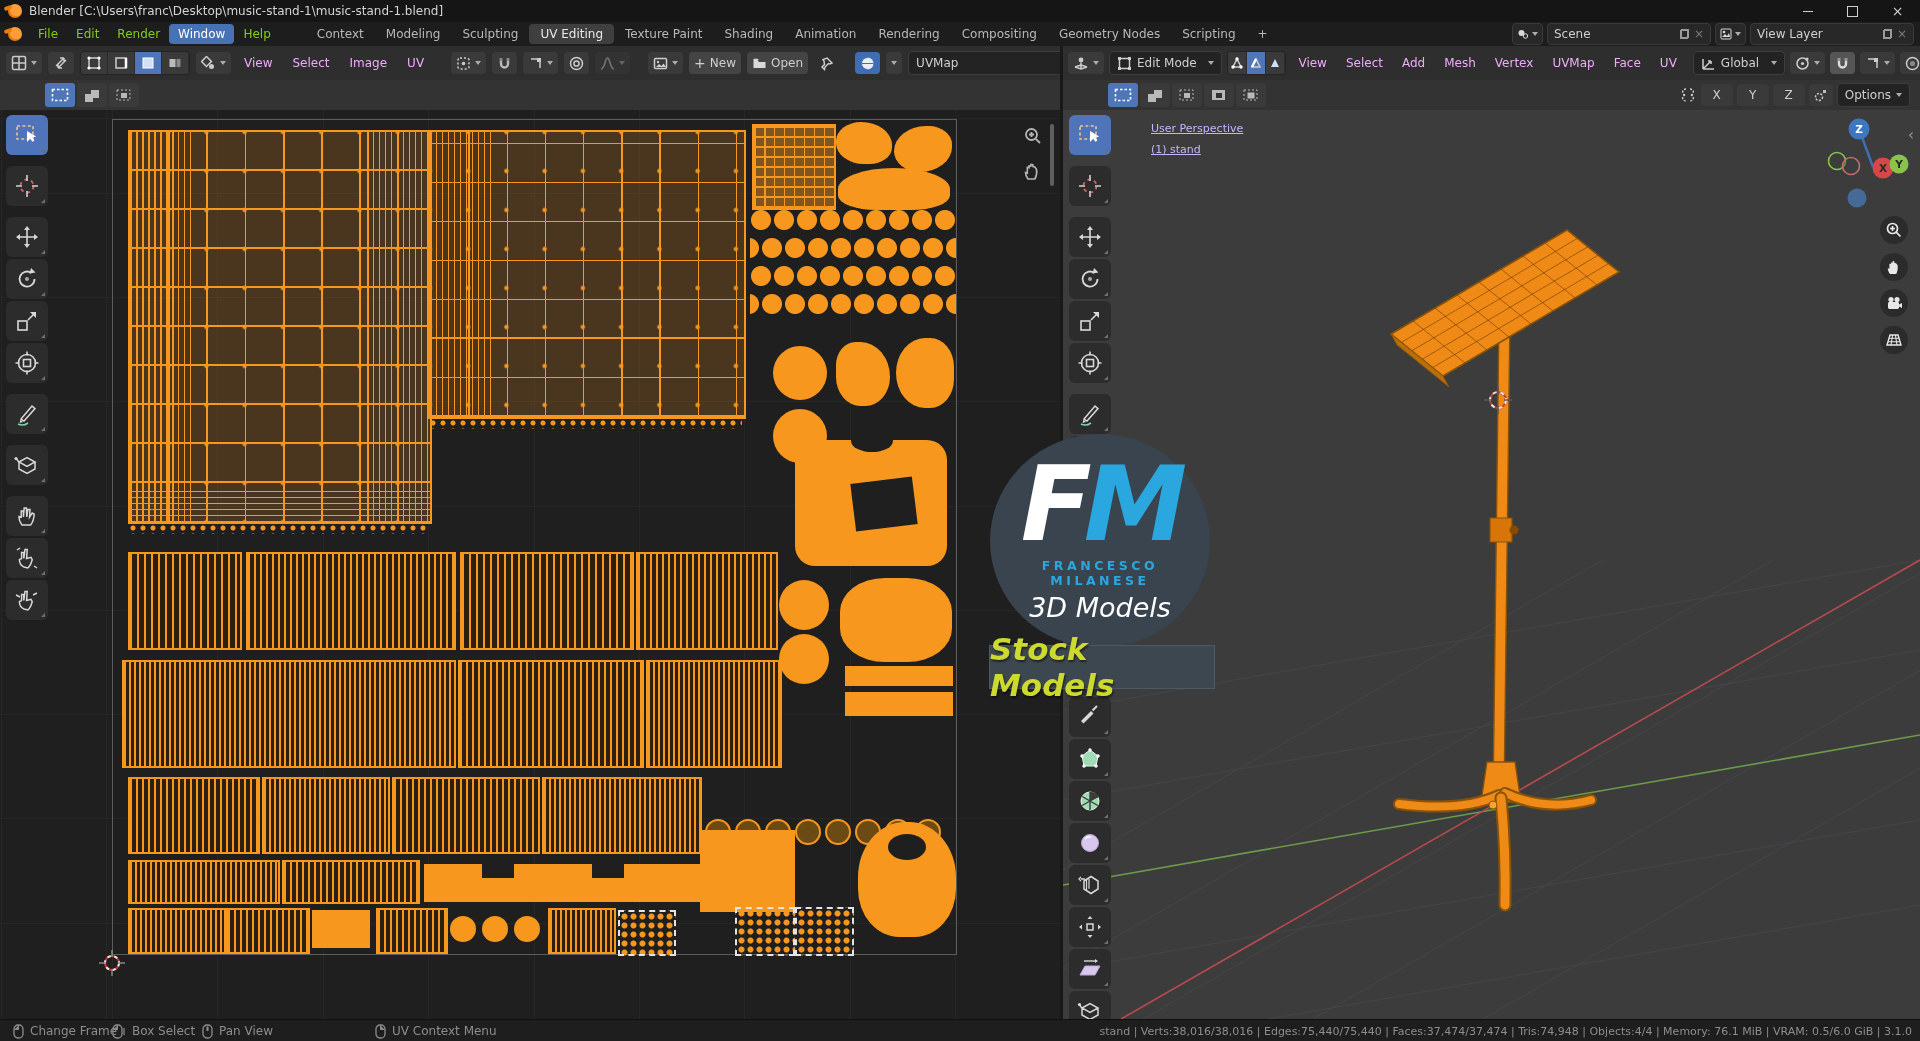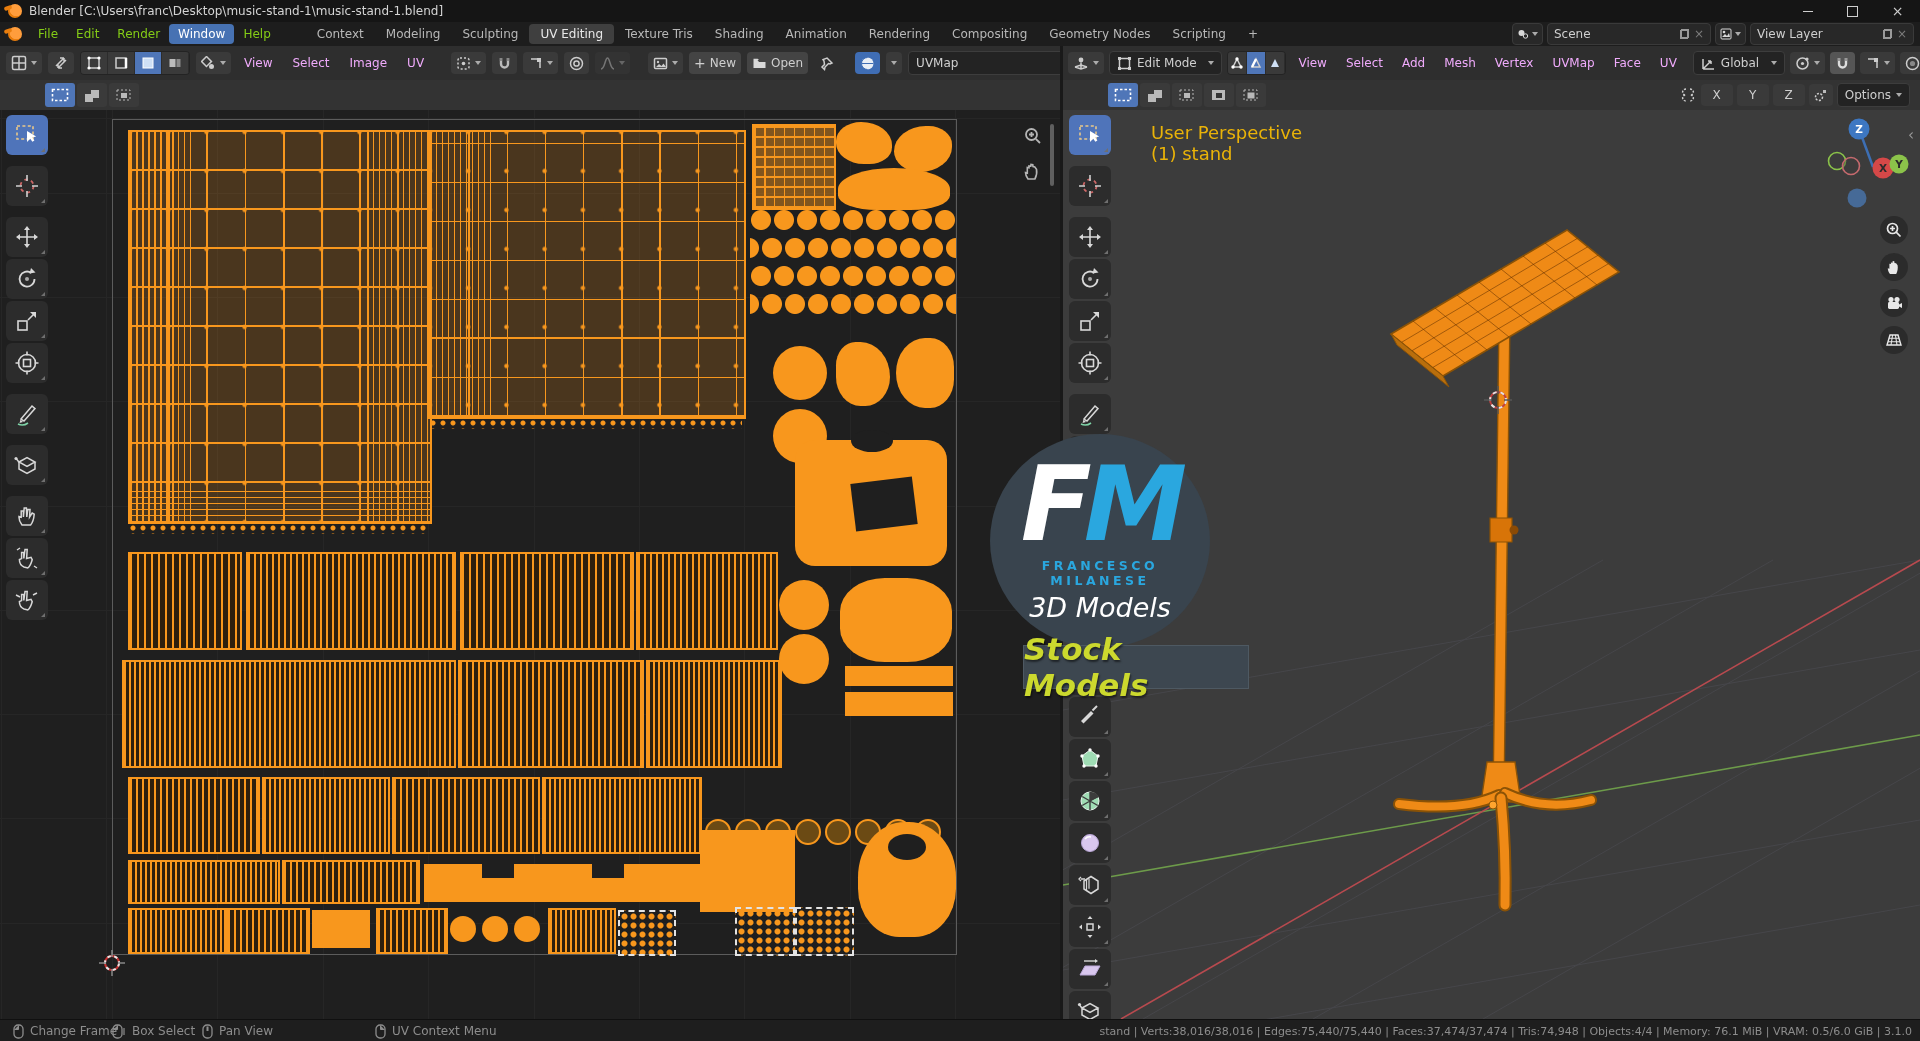--- a/index.html
+++ b/index.html
@@ -76,33 +76,33 @@
   .cc{position:absolute;border-radius:50%;background:#f8971d;}
   .ss{position:absolute;background:#f8971d;}
   .dots{position:absolute;background:radial-gradient(circle,#f8971d 2px,transparent 3px);background-size:10px 8px;}
   .sc{position:absolute;height:27px;background:radial-gradient(circle at 11px 10px,#f8971d 9.5px,transparent 10.5px);background-size:23px 27px;}
   .dsel{position:absolute;border:2px dashed #e3e3e3;background:radial-gradient(circle,#f8971d 2.5px,transparent 3.5px);background-size:9px 9px;}
   .finegrid{position:absolute;background-color:rgba(248,151,29,.45);
     background-image:repeating-linear-gradient(90deg,#f8971d 0 1.5px,transparent 1.5px 10px),
                      repeating-linear-gradient(0deg,#f8971d 0 1.5px,transparent 1.5px 10px);border:2px solid #f8971d;}
   
   .vp-area{position:absolute;left:1063px;top:110px;width:857px;height:909px;background:#3c3c3c;overflow:hidden;}
-  .overlay-text{position:absolute;color:#eab308;font-size:18px;white-space:nowrap;}
+  .overlay-text{position:absolute;color:#c4b5fd;font-size:11px;white-space:nowrap;text-decoration:underline;}
   .navbtn{position:absolute;width:28px;height:28px;border-radius:50%;background:rgba(30,30,30,.55);
           display:flex;align-items:center;justify-content:center;}
   .splitter{position:absolute;left:1060px;top:46px;width:3px;height:973px;background:#191919;}
   
   .wm-circle{position:absolute;left:990px;top:434px;width:220px;height:214px;border-radius:50%;
              background:#39444e;z-index:50;text-align:center;}
   .wm-fm{font-style:italic;font-size:104px;font-weight:bold;line-height:104px;margin-top:18px;letter-spacing:-8px;}
   .wm-f{color:#fff;}
   .wm-m{color:#2aa7df;}
   .wm-name{color:#2aa7df;font-size:12.5px;font-weight:bold;letter-spacing:3.5px;margin-top:2px;}
   .wm-sub{color:#fff;font-style:italic;font-size:27px;margin-top:4px;}
-  .wm-banner{position:absolute;left:1023px;top:645px;width:224px;height:42px;background:#3d4750;
+  .wm-banner{position:absolute;left:989px;top:645px;width:224px;height:42px;background:#3d4750;
              border:1px solid #4e5962;z-index:50;display:flex;align-items:center;justify-content:center;
              font-size:31px;font-weight:bold;font-style:italic;color:#ccd92e;text-shadow:1px 2px 2px rgba(0,0,0,.5);}
   
   .statusbar{position:absolute;left:0;top:1019px;width:1920px;height:22px;background:#1e1e1e;border-top:1px solid #101010;}
   .hint{position:absolute;top:0;height:22px;display:flex;align-items:center;gap:6px;color:#8d8d8d;}
   .stats{position:absolute;right:8px;top:0;height:22px;display:flex;align-items:center;color:#8d8d8d;font-size:11px;white-space:nowrap;}
   svg{display:block;}
   .icon-stroke{stroke:#cdcdcd;fill:none;stroke-width:1.5;}
 </style>
 </head>
@@ -129,21 +129,21 @@
     <span class="menu-item">File</span>
     <span class="menu-item">Edit</span>
     <span class="menu-item">Render</span>
     <span class="menu-item active">Window</span>
     <span class="menu-item">Help</span>
     <div class="ws-tabs">
       <span class="ws-tab">Context</span>
       <span class="ws-tab">Modeling</span>
       <span class="ws-tab">Sculpting</span>
       <span class="ws-tab active">UV Editing</span>
-      <span class="ws-tab">Texture Tris</span>
+      <span class="ws-tab">Texture Paint</span>
       <span class="ws-tab">Shading</span>
       <span class="ws-tab">Animation</span>
       <span class="ws-tab">Rendering</span>
       <span class="ws-tab">Compositing</span>
       <span class="ws-tab">Geometry Nodes</span>
       <span class="ws-tab">Scripting</span>
       <span class="ws-tab">+</span>
     </div>
     <div class="tb-right">
       <div class="dbtn">

